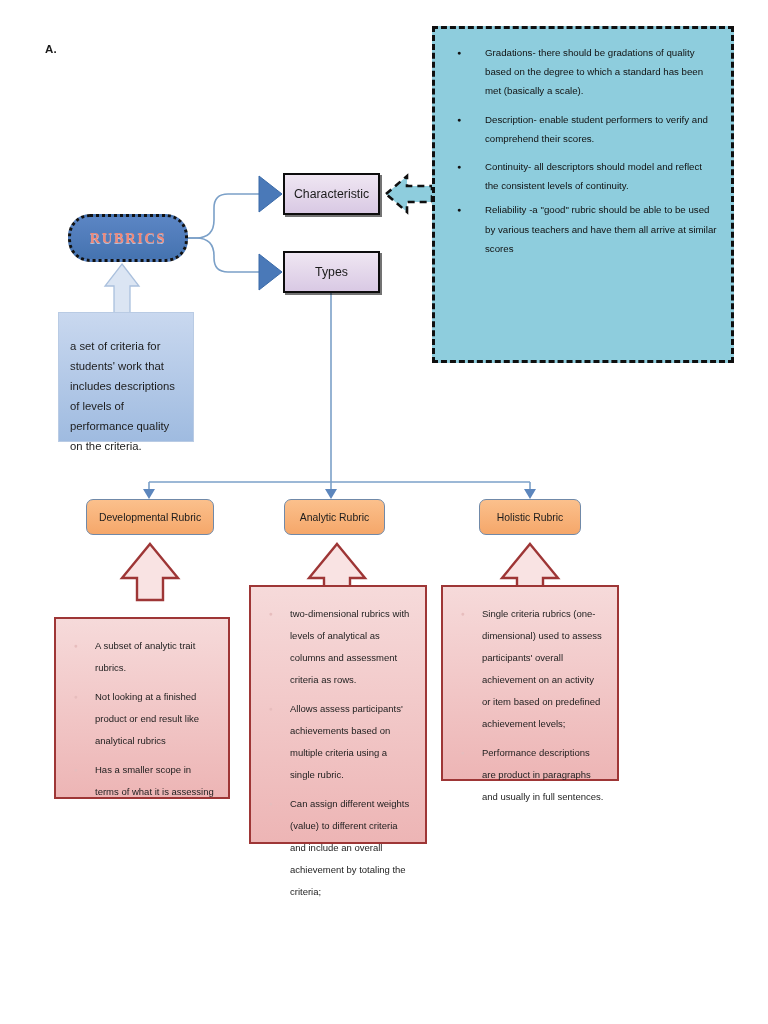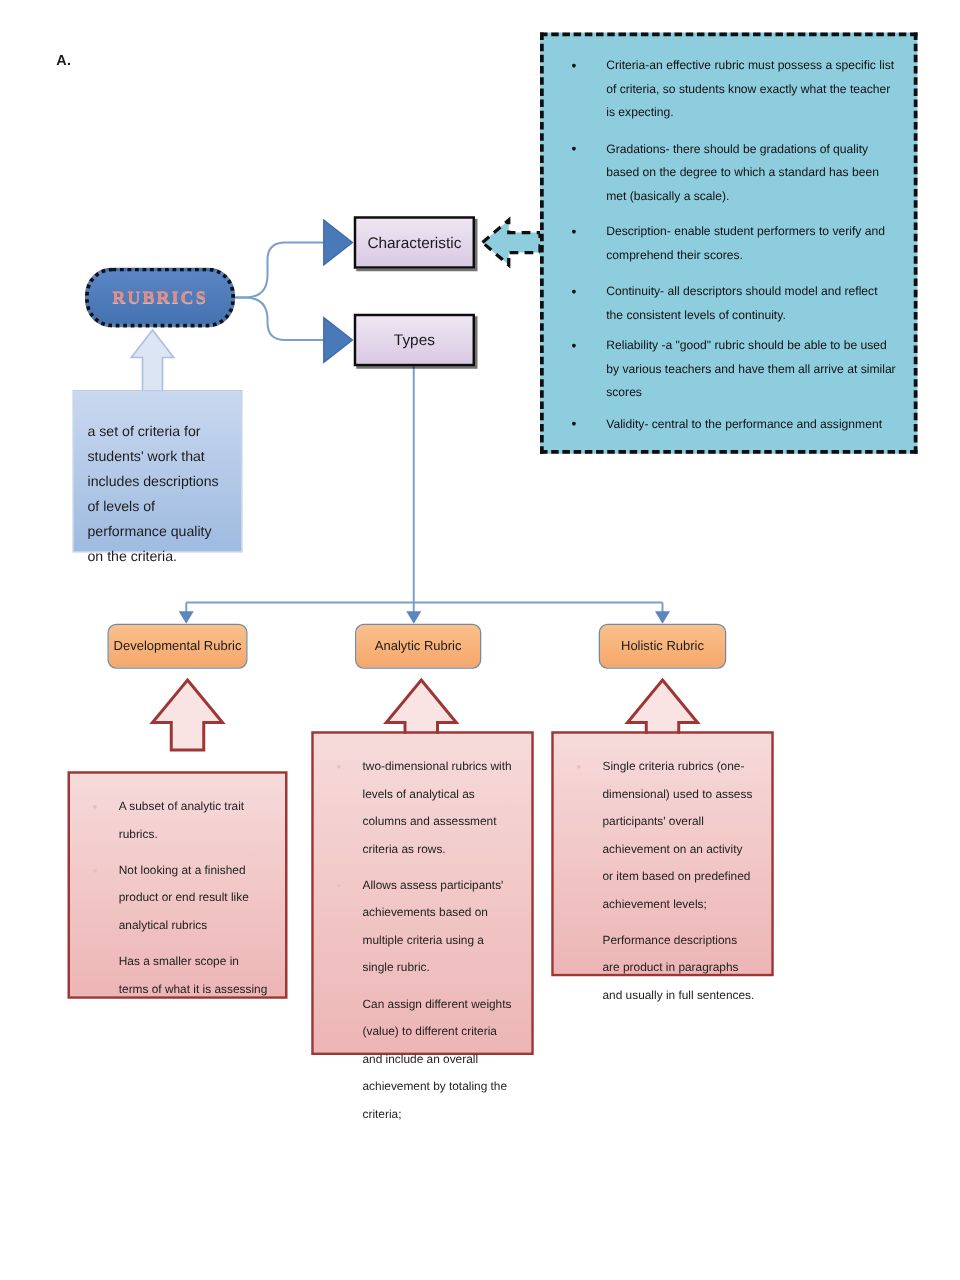--- a/index.html
+++ b/index.html
@@ -117,21 +117,21 @@
     border: 1px solid #7089a8;
     border-radius: 7px;
     box-sizing: border-box;
     height: 36px;
     display: flex; align-items: center; justify-content: center;
   }
   .type-box span {
     font-size: 10.4px;
     color: #1c1c1c;
   }
-  #type-developmental { left: 86px;  top: 499px; width: 112px; }
+  #type-developmental { left: 86px;  top: 499px; width: 128px; }
   #type-analytic      { left: 284px; top: 499px; width: 101px; }
   #type-holistic      { left: 479px; top: 499px; width: 102px; }
 
   
   .detail-box {
     background: linear-gradient(180deg,#f6dada 0%, #edb5b5 100%);
     border: 2px solid #9e3636;
     box-sizing: border-box;
     padding: 16px 12px 10px 10px;
   }
@@ -205,26 +205,24 @@
 <div class="abs node-box" id="characteristic-box">
   <span>Characteristic</span>
 </div>
 
 <div class="abs node-box" id="types-box">
   <span>Types</span>
 </div>
 
 <div class="abs" id="characteristics-panel">
   <ul>
-    <li>Criteria-an effective rubric must possess a specific list of criteria, so students know exactly what the teacher is expecting.</li>
     <li>Gradations- there should be gradations of quality based on the degree to which a standard has been met (basically a scale).</li>
     <li>Description- enable student performers to verify and comprehend their scores.</li>
     <li class="tight">Continuity- all descriptors should model and reflect the consistent levels of continuity.</li>
     <li class="tight">Reliability -a "good" rubric should be able to be used by various teachers and have them all arrive at similar scores</li>
-    <li class="tight">Validity- central to the performance and assignment</li>
   </ul>
 </div>
 
 <div class="abs type-box" id="type-developmental">
   <span>Developmental Rubric</span>
 </div>
 <div class="abs type-box" id="type-analytic">
   <span>Analytic Rubric</span>
 </div>
 <div class="abs type-box" id="type-holistic">

